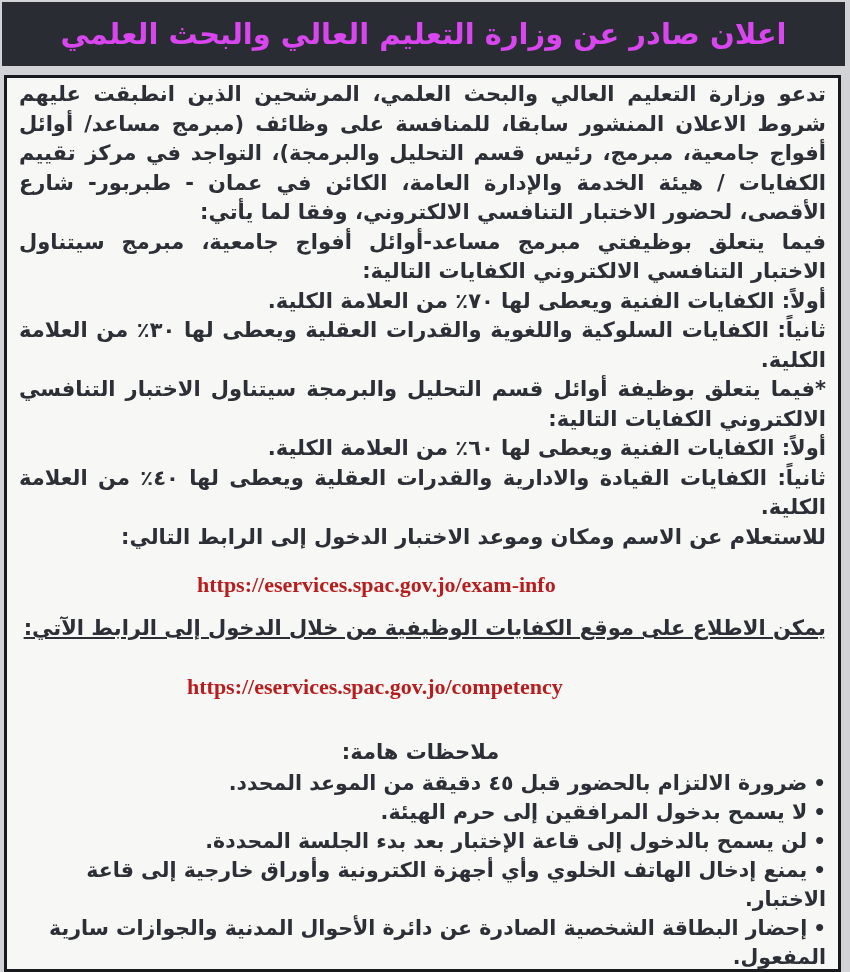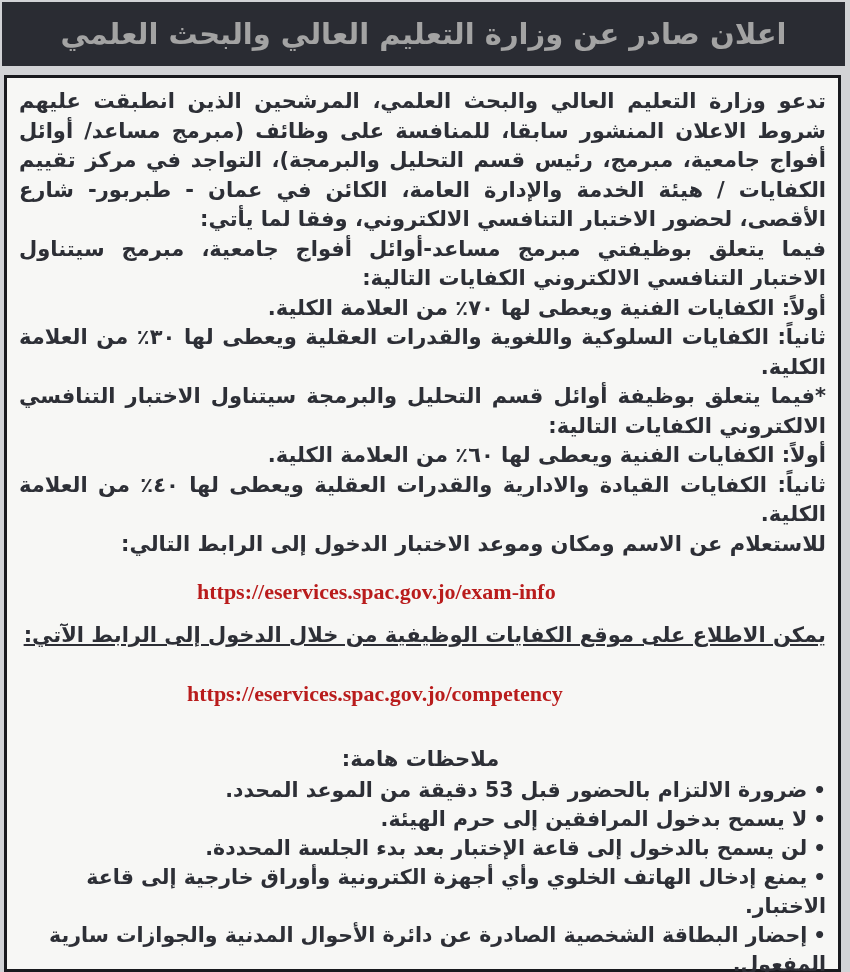--- a/index.html
+++ b/index.html
@@ -7,30 +7,30 @@
     position:relative;
     width:850px;height:972px;
     background:#d2d3d6;
     font-family:"DejaVu Sans",sans-serif;
     overflow:hidden;
   }
   .header{
     position:absolute;left:2px;top:2px;width:843px;height:64px;
     background:#2a2c33;
     display:flex;align-items:center;justify-content:center;
-    color:#a3a3a3;
+    color:#d946ef;
     font-size:29px;font-weight:bold;
     direction:rtl;
   }
   .panel{
     position:absolute;left:4px;top:75px;right:9px;bottom:0;
     background:#f7f7f5;
     border:3px solid #191a1e;
     box-sizing:border-box;
-    padding:9px 12px 4px 12px;
+    padding:2px 12px 4px 12px;
     color:#2d2f36;
     direction:rtl;
   }
   .para{
     margin:0;
     font-size:21px;line-height:29.5px;font-weight:bold;
     text-align:justify;text-align-last:right;
   }
   .url-line{
     direction:ltr;
@@ -89,21 +89,21 @@
 
     <div class="url-line url-exam">https://eservices.spac.gov.jo/exam-info</div>
 
     <p class="para competency-intro">يمكن الاطلاع على موقع الكفايات الوظيفية من خلال الدخول إلى الرابط الآتي:</p>
 
     <div class="url-line url-competency">https://eservices.spac.gov.jo/competency</div>
 
     <div class="notes-heading">ملاحظات هامة:</div>
 
     <ul class="notes">
-      <li><span class="dot"></span><span>ضرورة الالتزام بالحضور قبل 53 دقيقة من الموعد المحدد.</span></li>
+      <li><span class="dot"></span><span>ضرورة الالتزام بالحضور قبل ٤٥ دقيقة من الموعد المحدد.</span></li>
       <li><span class="dot"></span><span>لا يسمح بدخول المرافقين إلى حرم الهيئة.</span></li>
       <li><span class="dot"></span><span>لن يسمح بالدخول إلى قاعة الإختبار بعد بدء الجلسة المحددة.</span></li>
       <li><span class="dot"></span><span>يمنع إدخال الهاتف الخلوي وأي أجهزة الكترونية وأوراق خارجية إلى قاعة الاختبار.</span></li>
       <li><span class="dot"></span><span>إحضار البطاقة الشخصية الصادرة عن دائرة الأحوال المدنية والجوازات سارية المفعول.</span></li>
 
     </ul>
 
   </div>
 </div>
 

